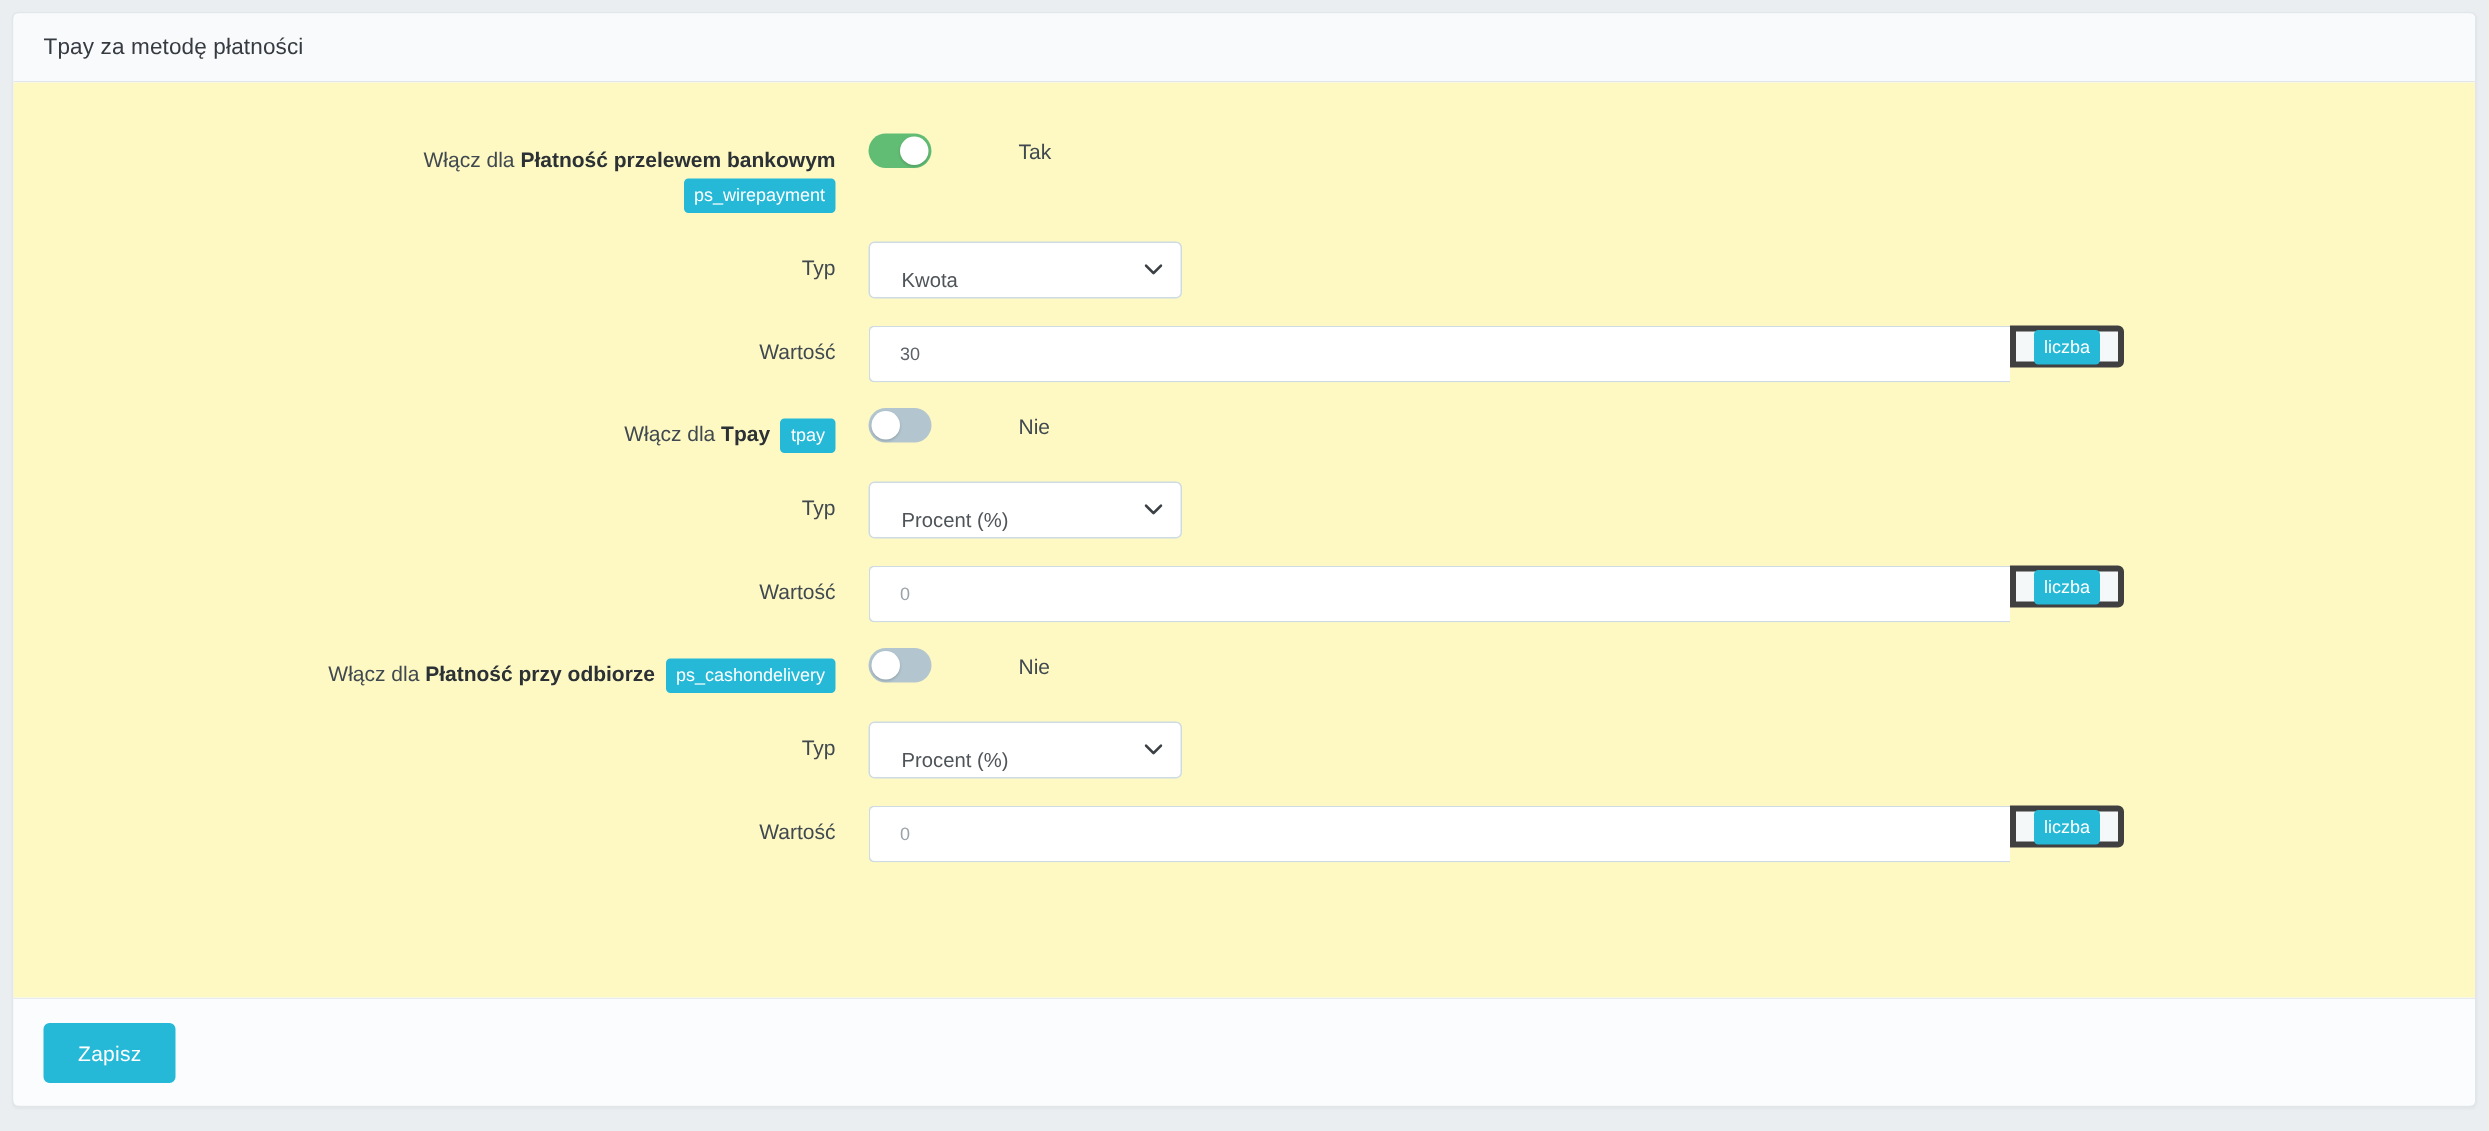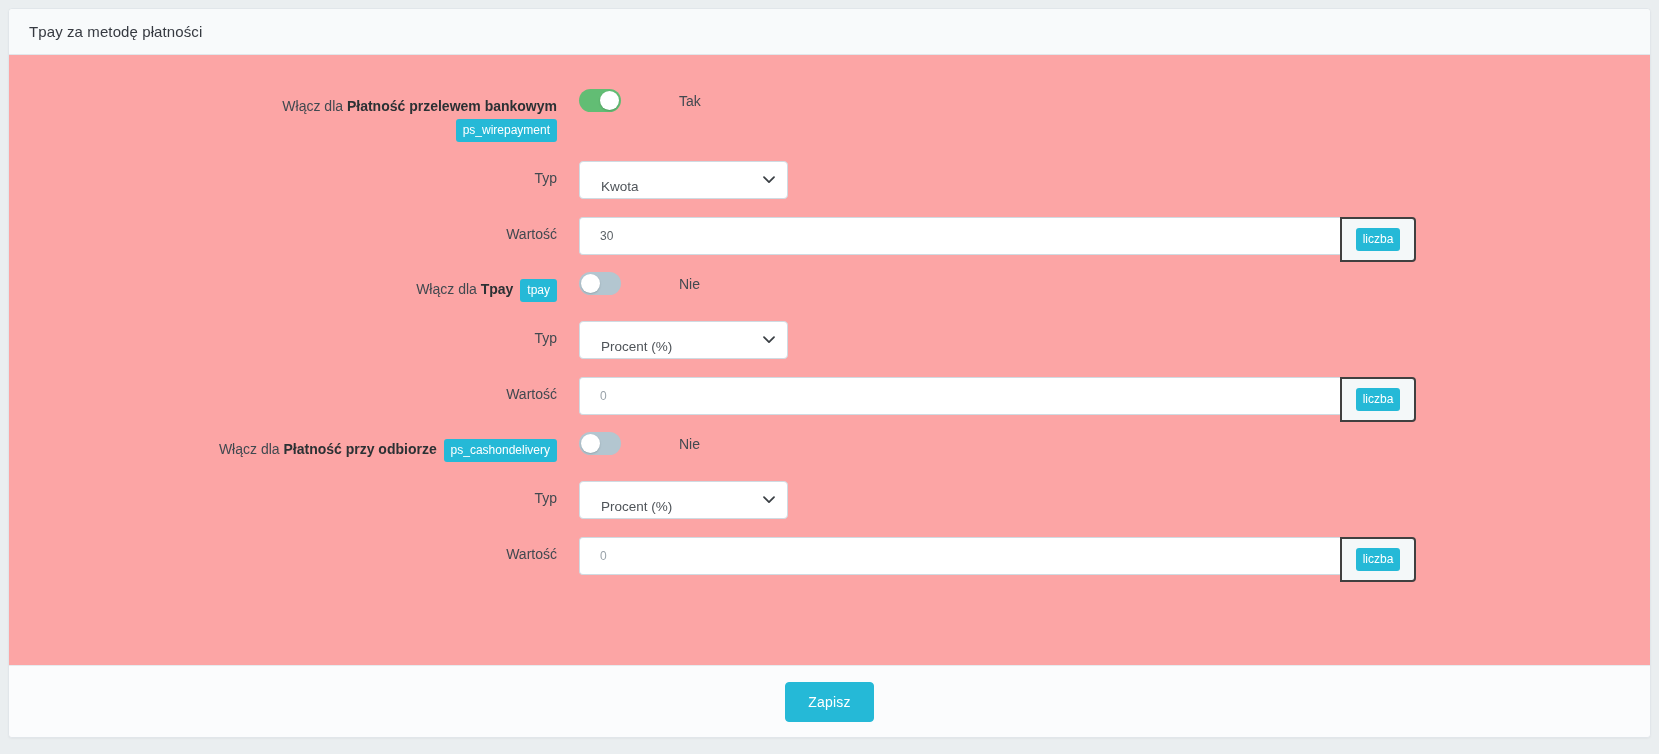--- a/index.html
+++ b/index.html
@@ -41,32 +41,32 @@
   }
   .panel-header-title {
     font-size: 15px;
     color: #363a41;
     font-weight: 400;
     letter-spacing: .1px;
   }
   .panel-body {
     flex: 1 1 auto;
     padding: 34px 0 0 0;
-    background: #fca5a5;
+    background: #fef9c3;
     overflow: hidden;
   }
   .panel-footer {
     flex: 0 0 72px;
     height: 72px;
     background: #fbfcfd;
     border-top: 1px solid #e7ebee;
     border-radius: 0 0 4px 4px;
     display: flex;
     align-items: center;
-    justify-content: center;
+    justify-content: flex-start;
     padding: 0 20px;
   }
 
   
   .form-row {
     display: flex;
     align-items: flex-start;
     margin-bottom: 17px;
     padding-left: 10px;
   }
@@ -186,22 +186,22 @@
     padding: 0 20px;
     font-size: 12px;
     color: #5b6166;
     background: #ffffff;
     font-family: "Liberation Sans", "DejaVu Sans", sans-serif;
     outline: none;
   }
   .input-group .form-input::placeholder { color: #9aa3aa; }
   .input-group .input-addon {
     flex: 0 0 76px;
-    height: 45px;
-    border: 2px solid #404040;
+    height: 28px;
+    border: 4px solid #404040;
     border-radius: 0 4px 4px 0;
     background: #f4f8f9;
     display: flex;
     align-items: center;
     justify-content: center;
   }
   .input-addon .badge-code { margin: 0; }
 
   
   .btn-save {

